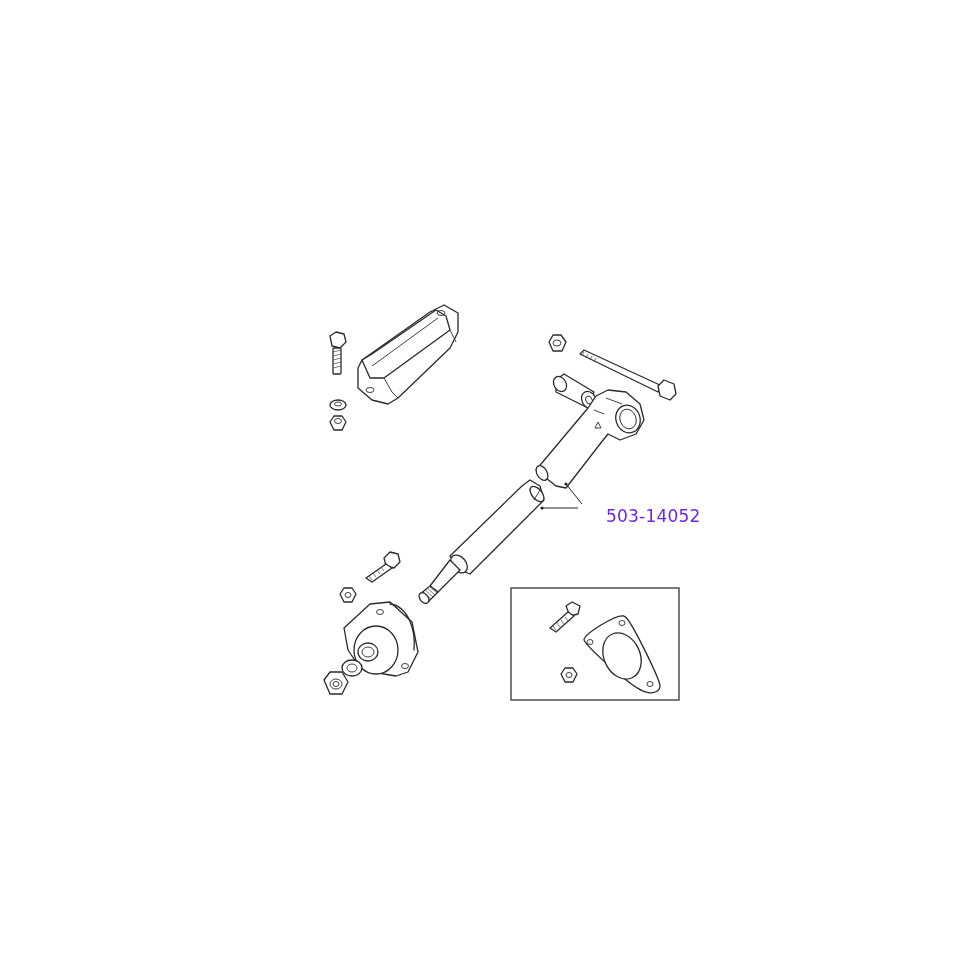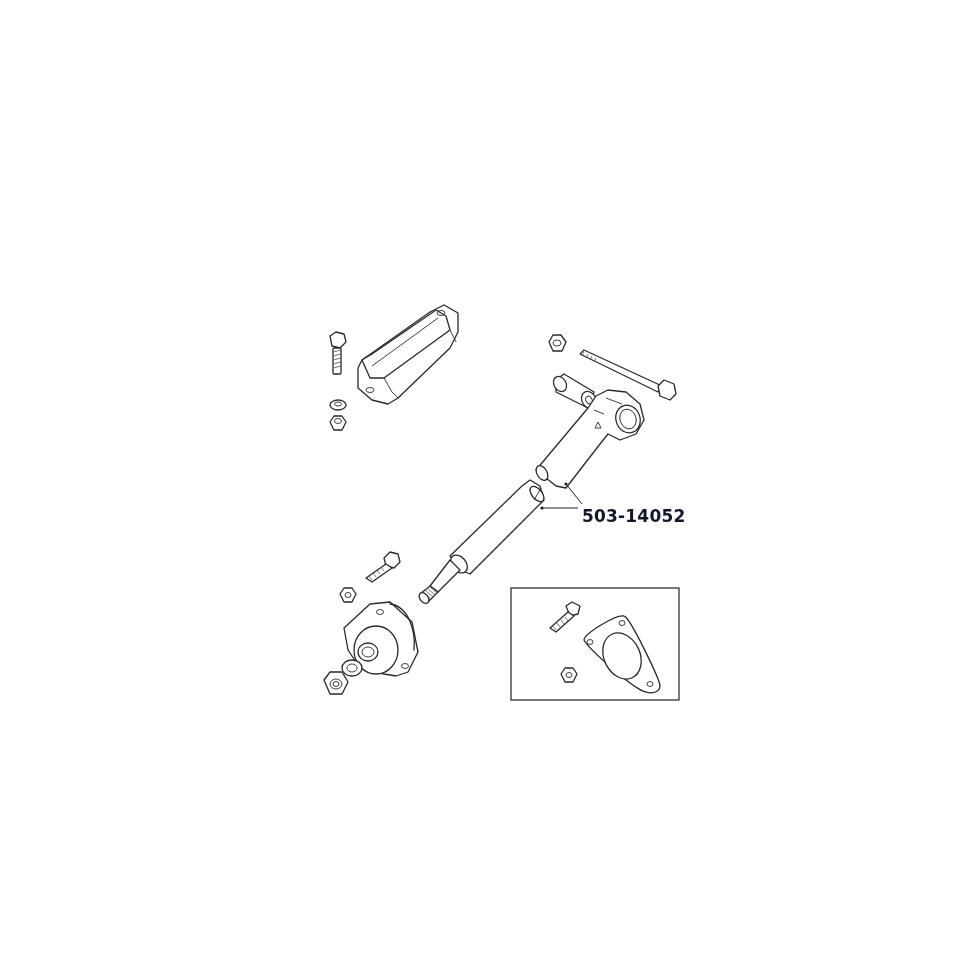--- a/index.html
+++ b/index.html
@@ -1,21 +1,21 @@
 <!DOCTYPE html>
 <html><head>
 <meta charset="utf-8">
 <style>
   html, body { margin: 0; padding: 0; background: #ffffff; }
   body { width: 960px; height: 960px; position: relative; overflow: hidden; font-family: "DejaVu Sans", sans-serif; }
   #diagram { position: absolute; left: 0; top: 0; width: 960px; height: 960px; }
   .part-label {
-    position: absolute; left: 582px; top: 506px;
-    font-family: "DejaVu Sans", sans-serif; font-weight: bold; font-size: 17px;
-    color: #0f172a; letter-spacing: 0.2px; white-space: nowrap;
+    position: absolute; left: 606px; top: 506px;
+    font-family: "DejaVu Sans", sans-serif; font-weight: normal; font-size: 17px;
+    color: #6d28d9; letter-spacing: 0.2px; white-space: nowrap;
   }
   .ln { fill: #ffffff; stroke: #2a2a2a; stroke-width: 1.3; stroke-linejoin: round; stroke-linecap: round; }
   .ln-thin { fill: none; stroke: #2a2a2a; stroke-width: 0.9; }
   .ln-none { fill: none; stroke: #2a2a2a; stroke-width: 1.3; stroke-linecap: round; stroke-linejoin: round; }
   .thread { stroke: #555; stroke-width: 0.8; }
   .leader { stroke: #222; stroke-width: 1; fill: none; }
   .inset-frame { fill: none; stroke: #222; stroke-width: 1.2; }
 </style>
 </head>
 <body>

